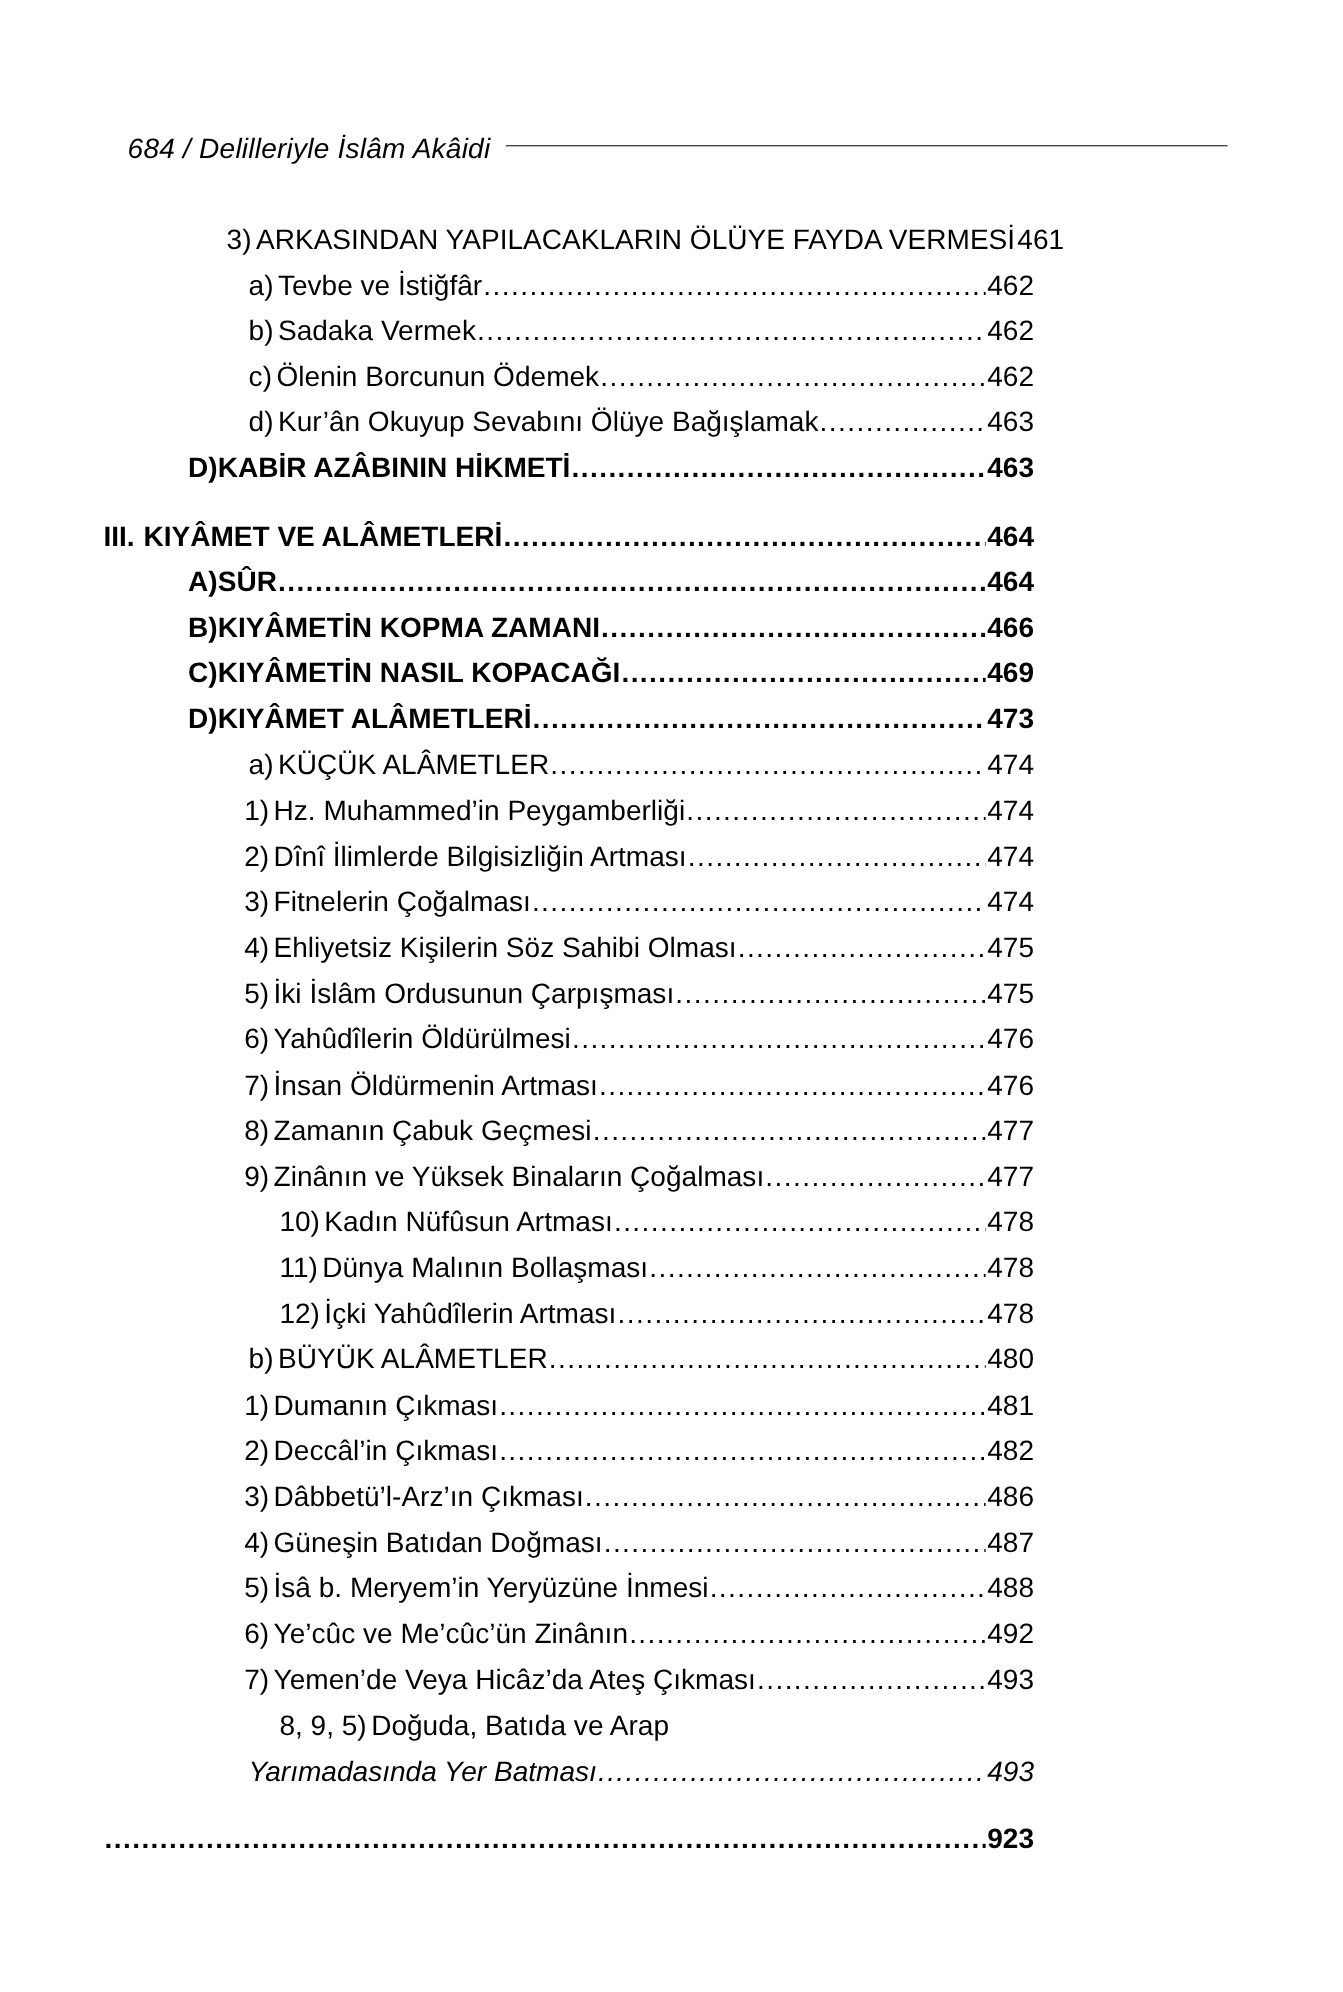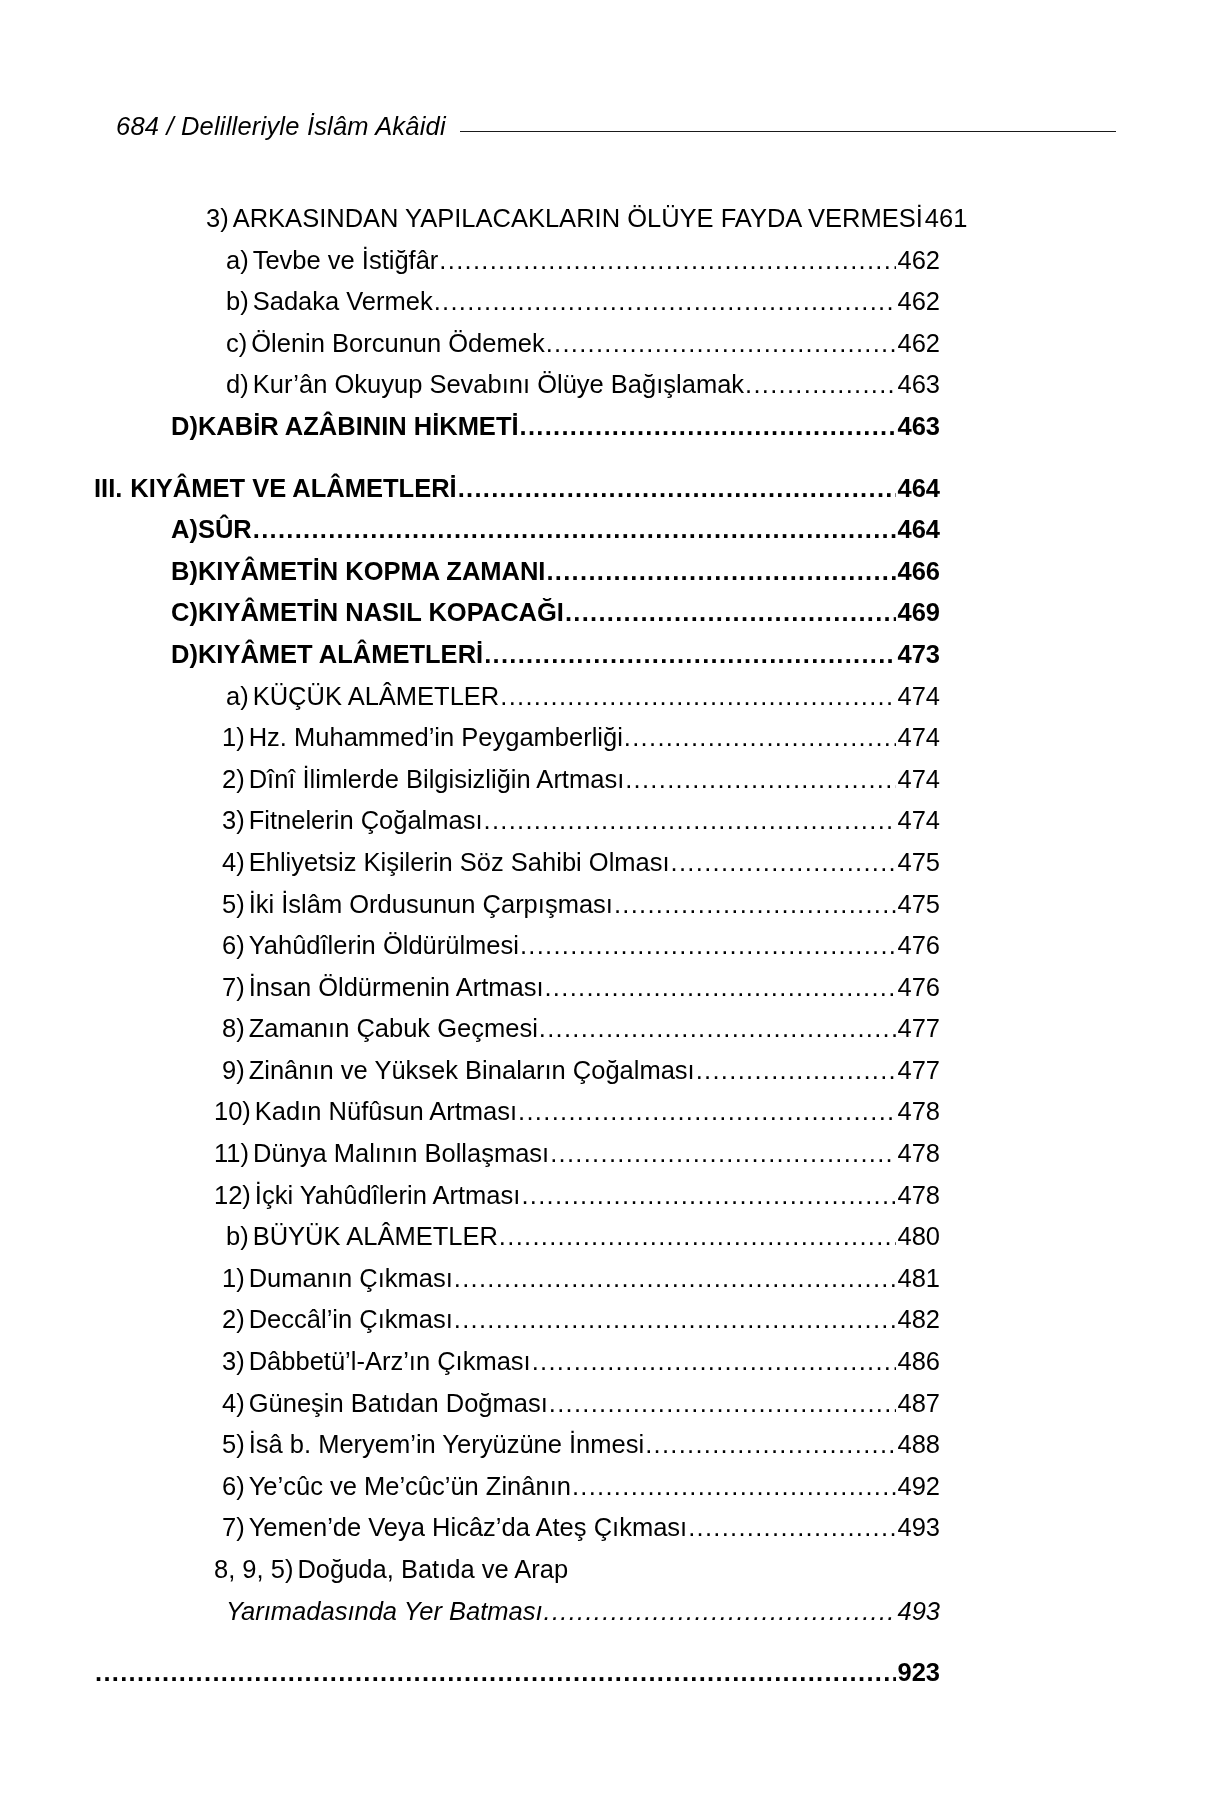--- a/index.html
+++ b/index.html
@@ -20,24 +20,24 @@
     width: 1221px;
     height: 1811px;
     position: relative;
     box-sizing: border-box;
   }
 
   
   .page-header {
     position: absolute;
     left: 116px;
-    top: 112px;
+    top: 122px;
     width: 1000px;
     display: flex;
-    align-items: center;
+    align-items: flex-start;
     gap: 10px;
   }
   .header-text {
     font-style: italic;
     font-size: 25.5px;
     white-space: nowrap;
     letter-spacing: 0.2px;
   }
   .header-rule {
     flex: 1;
@@ -96,21 +96,21 @@
   .gap-none .num { margin-right: 0px; }
   .gap-sm .num   { margin-right: 4px; }
   .gap-md .num   { margin-right: 8px; }
 
   
   .ind-roman   { padding-left: 94px; }
   .ind-letter  { padding-left: 171px; }
   .ind-n1      { padding-left: 206px; }
   .ind-alpha   { padding-left: 226px; }
   .ind-num     { padding-left: 222px; }
-  .ind-num2    { padding-left: 214px; }
+  .ind-num2    { padding-left: 214px; margin-left: 40px; }
   .ind-cont    { padding-left: 226px; font-style: italic; }
 
   .bold { font-weight: bold; }
 
   .spacer-row { height: 20px; }
 </style>
 </head>
 <body>
 
 <div class="page">

